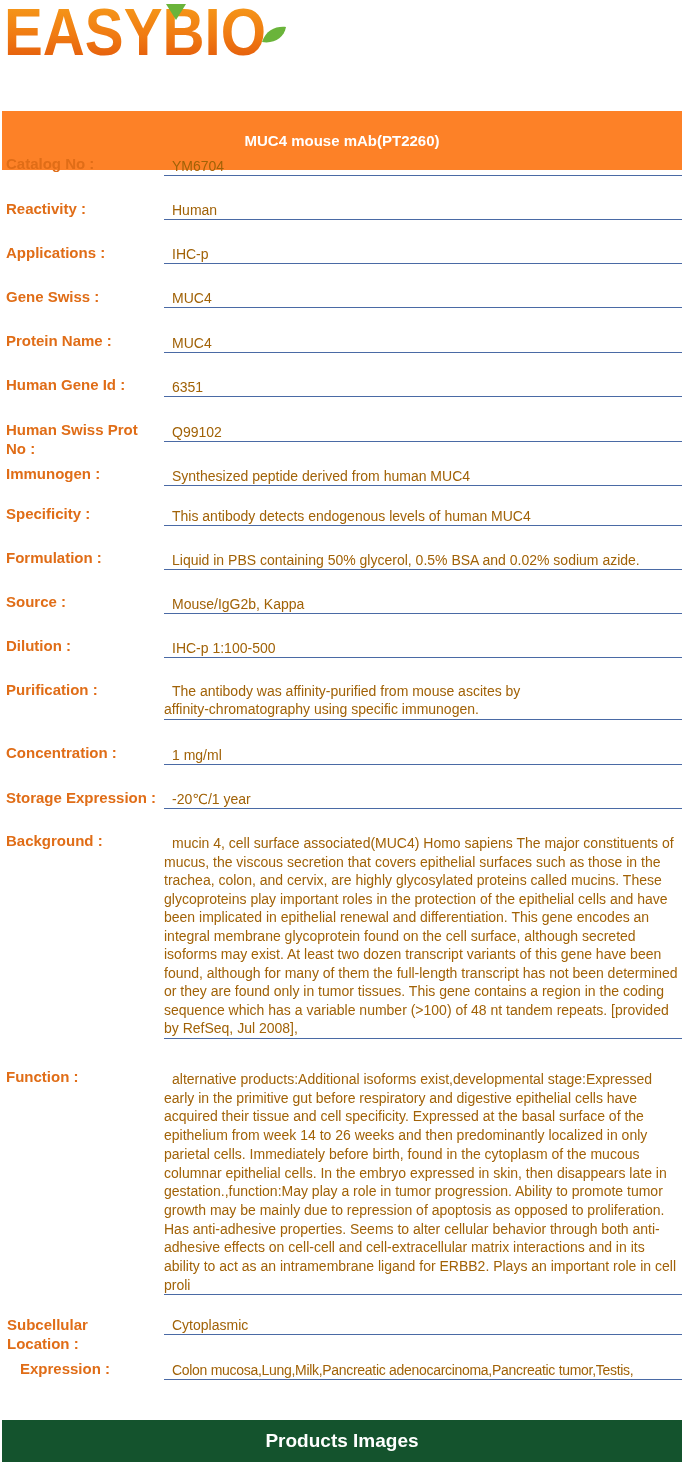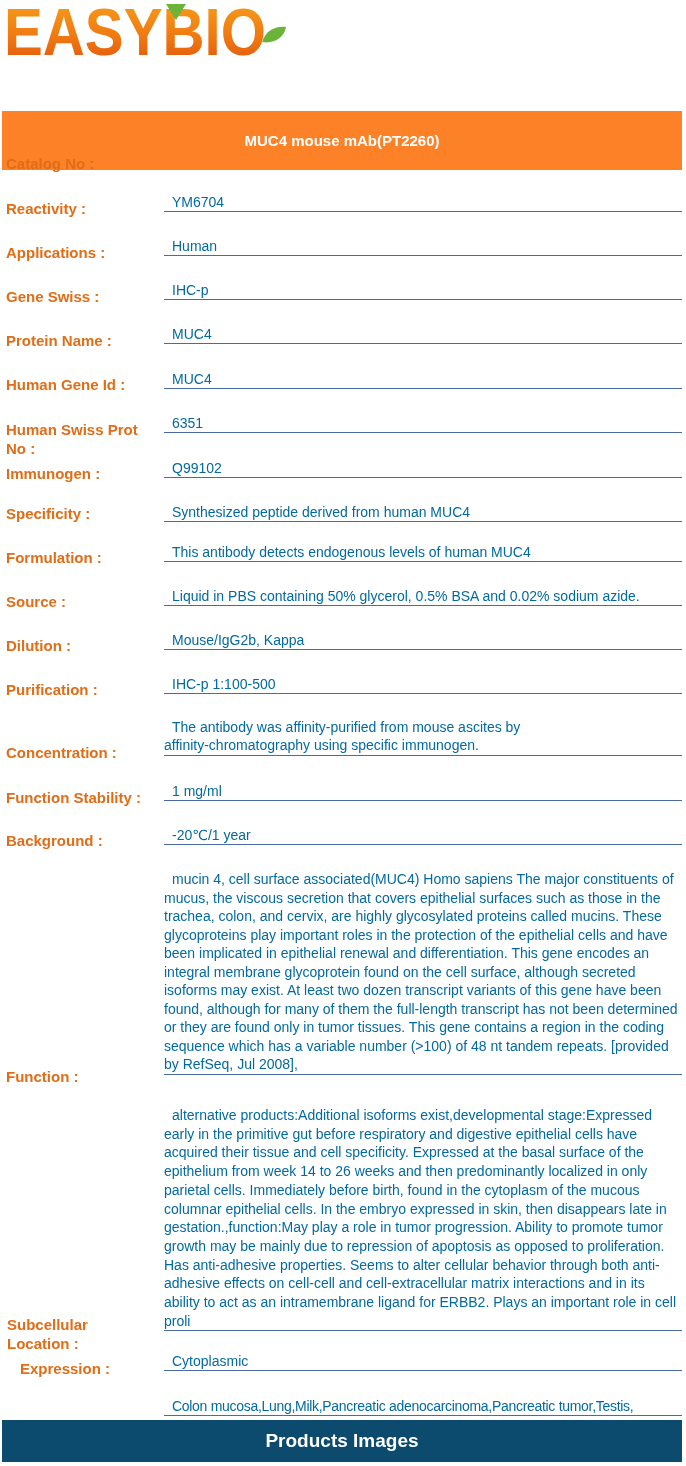--- a/index.html
+++ b/index.html
@@ -9,28 +9,28 @@
   .logo { position: absolute; left: 4px; top: 0px; width: 300px; height: 62px; }
   .logo svg { display: block; }
 
   .title-bar { position: absolute; left: 2px; top: 69px; width: 680px; height: 59px;
                background: #fd8127; color: #ffffff; font-weight: bold; font-size: 15px;
                display: flex; align-items: center; justify-content: center; margin-top: 42px; }
 
   .row { position: absolute; left: 0; width: 686px; }
   .label { position: absolute; left: 6px; width: 155px; color: #e06d17; font-weight: bold;
            font-size: 15px; line-height: 19px; }
-  .value { position: absolute; left: 164px; width: 518px; color: #0369a1; font-size: 14px;
-           line-height: 18.3px; border-bottom: 1.5px solid #4a6aa5; box-sizing: border-box; margin-top: 36px; }
+  .value { position: absolute; left: 164px; width: 518px; color: #a16207; font-size: 14px;
+           line-height: 18.3px; border-bottom: 1.5px solid #4a6aa5; box-sizing: border-box; }
   .value .inner { padding-left: 8px; }
   .value.para { text-indent: 8px; }
   .value.para .inner { padding-left: 0; }
 
   .footer-bar { position: absolute; left: 2px; top: 1420px; width: 680px; height: 42px;
-                background: #0c4a6e; color: #ffffff; font-weight: bold; font-size: 19px;
+                background: #14532d; color: #ffffff; font-weight: bold; font-size: 19px;
                 display: flex; align-items: center; justify-content: center; }
 </style>
 </head>
 <body>
 
 <div class="logo">
   <svg width="300" height="62" viewBox="0 0 300 62">
     <defs>
       <linearGradient id="lg" x1="0" y1="0" x2="0" y2="1">
         <stop offset="0" stop-color="#f7a21c"></stop>
@@ -140,21 +140,21 @@
 </div>
 
 <div class="row" style="top:743px;">
   <div class="label">Concentration :</div>
   <div class="value" style="top:3px;">
       <div class="inner">1 mg/ml</div>
     </div>
 </div>
 
 <div class="row" style="top:788px;">
-  <div class="label">Function Stability :</div>
+  <div class="label">Storage Expression :</div>
   <div class="value" style="top:2px;">
       <div class="inner">-20℃/1 year</div>
     </div>
 </div>
 
 <div class="row" style="top:831px;">
   <div class="label">Background :</div>
   <div class="value para" style="top:3px; line-height:18.5px;">
       <div class="inner">mucin 4, cell surface associated(MUC4) Homo sapiens The major constituents of mucus, the viscous secretion that covers epithelial surfaces such as those in the trachea, colon, and cervix, are highly glycosylated proteins called mucins. These glycoproteins play important roles in the protection of the epithelial cells and have been implicated in epithelial renewal and differentiation. This gene encodes an integral membrane glycoprotein found on the cell surface, although secreted isoforms may exist. At least two dozen transcript variants of this gene have been found, although for many of them the full-length transcript has not been determined or they are found only in tumor tissues. This gene contains a region in the coding sequence which has a variable number (&gt;100) of 48 nt tandem repeats. [provided by RefSeq, Jul 2008],</div>
     </div>

